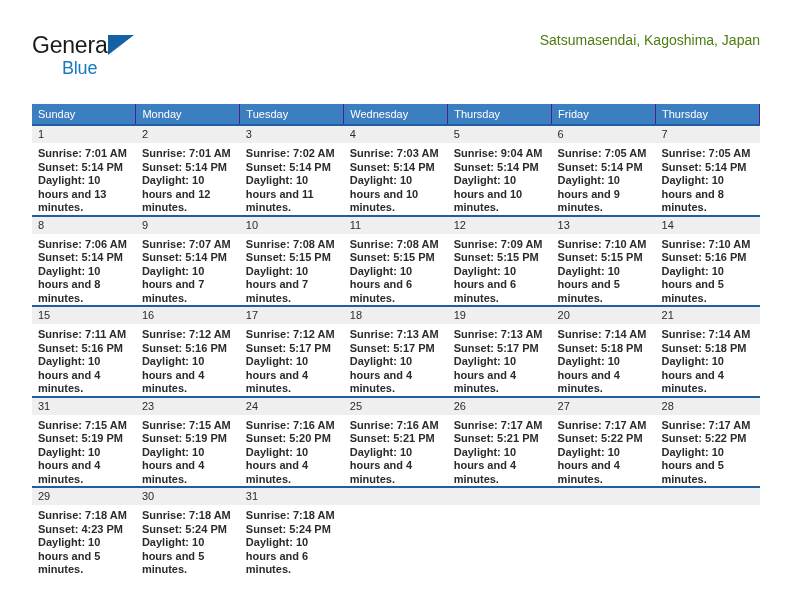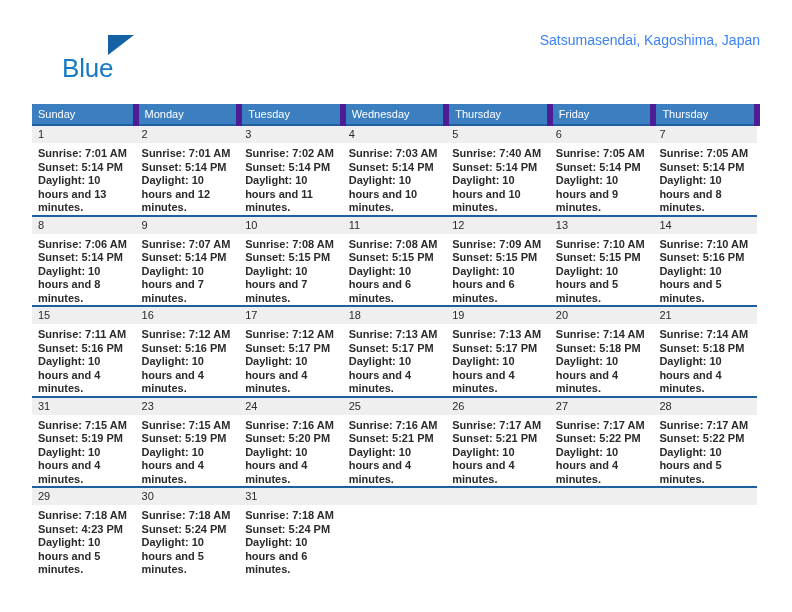--- a/index.html
+++ b/index.html
@@ -53,42 +53,42 @@
     top: 3px;
     width: 0;
     height: 0;
     border-left: 26px solid #1462a5;
     border-bottom: 20px solid transparent;
   }
   .brand-blue {
     position: absolute;
     left: 30px;
     top: 23px;
-    font-size: 26px;
+    font-size: 18px;
     color: #1579c4;
     line-height: 26px;
     letter-spacing: -0.2px;
   }
 
   .title-block {
     position: absolute;
     right: 0;
     top: 0;
     text-align: right;
   }
   .month-title {
     font-size: 30px;
     font-weight: normal;
     color: #1a1a1a;
     line-height: 38px;
     white-space: nowrap;
   }
   .location-title {
     font-size: 14px;
-    color: #3b82f6;
+    color: #4d7c0f;
     line-height: 20px;
     margin-top: 2px;
     white-space: nowrap;
   }
 
   
   .calendar {
     position: absolute;
     left: 32px;
     top: 104px;
@@ -104,21 +104,21 @@
   .dow {
     background: #3c7fc1;
     color: #ffffff;
     font-size: 11px;
     font-weight: normal;
     text-align: left;
     height: 20px;
     line-height: 20px;
     padding-left: 6px !important;
     box-sizing: border-box;
-    border-right: 6px solid #4c1d95;
+    border-right: 1px solid #4c1d95;
   }
   .week-cell {
     border-top: 2px solid #1f5fa0;
     height: 88px;
     background: #ffffff;
   }
   .daynum {
     background: #efefef;
     font-size: 11px;
     color: #2b2b2b;
@@ -145,20 +145,21 @@
   }
 </style>
 </head>
 <body>
 
 <div class="page">
 
   <div class="header">
 
     <div class="brand">
+      <span class="brand-general">General</span>
       <span class="brand-tri"></span>
       <span class="brand-blue">Blue</span>
     </div>
 
     <div class="title-block">
       <div class="location-title">Satsumasendai, Kagoshima, Japan</div>
     </div>
 
   </div>
 
@@ -204,21 +205,21 @@
             <div class="daynum">4</div>
             <div class="details">
               <div>Sunrise: 7:03 AM</div>
               <div>Sunset: 5:14 PM</div>
               <div class="daylight-wrap">Daylight: 10 hours and 10 minutes.</div>
             </div>
           </td>
           <td class="week-cell">
             <div class="daynum">5</div>
             <div class="details">
-              <div>Sunrise: 7:40 AM</div>
+              <div>Sunrise: 9:04 AM</div>
               <div>Sunset: 5:14 PM</div>
               <div class="daylight-wrap">Daylight: 10 hours and 10 minutes.</div>
             </div>
           </td>
           <td class="week-cell">
             <div class="daynum">6</div>
             <div class="details">
               <div>Sunrise: 7:05 AM</div>
               <div>Sunset: 5:14 PM</div>
               <div class="daylight-wrap">Daylight: 10 hours and 9 minutes.</div>

